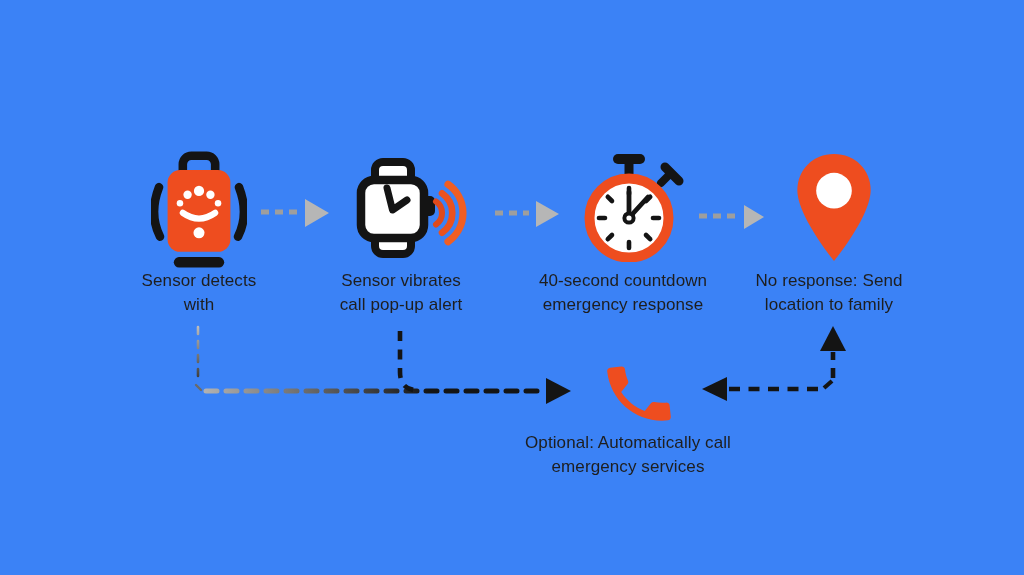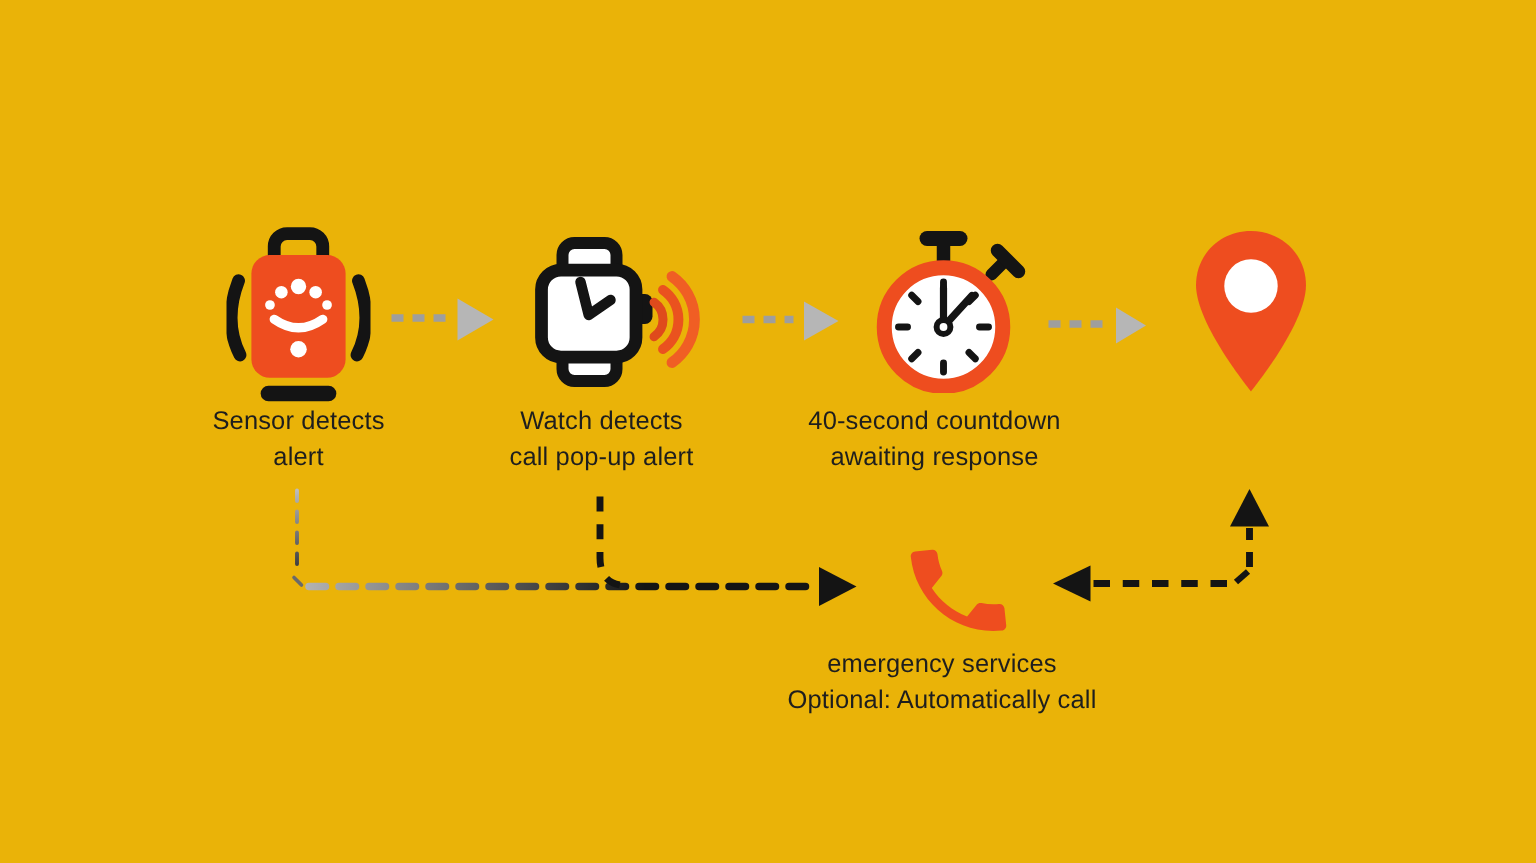--- a/index.html
+++ b/index.html
@@ -1,17 +1,17 @@
 <!DOCTYPE html>
 <html><head>
 <meta charset="utf-8">
 <style>
   html,body{margin:0;padding:0;background:#ffffff;}
   .canvas{
-    position:relative;width:1024px;height:575px;background:#eab308;
+    position:relative;width:1024px;height:575px;background:#3b82f6;
     overflow:hidden;font-family:"Liberation Sans",sans-serif;
   }
   .overlay{position:absolute;left:0;top:0;width:1024px;height:575px;pointer-events:none;}
   .icon{position:absolute;}
   .step-label{
     position:absolute;width:230px;text-align:center;
     font-size:17px;line-height:23.5px;color:#1e1e1e;letter-spacing:.1px;
   }
   .step-label span{display:block;}
   .lbl-1{left:84px;top:269px;}
@@ -125,28 +125,32 @@
     <path d="M38 2 C17.5 2 2 17.5 2 37.5 C2 63 38 107 38 107 C38 107 74 63 74 37.5 C74 17.5 58.5 2 38 2 Z" fill="#EE4D1F"></path>
     <circle cx="38" cy="38" r="17.5" fill="#ffffff"></circle>
   </svg>
 
   <svg class="icon" style="left:600px;top:355px;transform:rotate(-6deg)" width="78" height="78" viewBox="0 0 24 24">
     <path d="M6.62 10.79c1.44 2.83 3.76 5.14 6.59 6.59l2.2-2.2c.27-.27.67-.36 1.02-.24 1.12.37 2.33.57 3.57.57.55 0 1 .45 1 1V20c0 .55-.45 1-1 1-9.39 0-17-7.61-17-17 0-.55.45-1 1-1h3.5c.55 0 1 .45 1 1 0 1.25.2 2.45.57 3.57.11.35.03.74-.25 1.02l-2.2 2.2z" fill="#EE4D1F"></path>
   </svg>
 
   <div class="step-label lbl-1">
     <span>Sensor detects</span>
-    <span>alert</span>
+    <span>with</span>
   </div>
   <div class="step-label lbl-2">
-    <span>Watch detects</span>
+    <span>Sensor vibrates</span>
     <span>call pop-up alert</span>
   </div>
   <div class="step-label lbl-3">
     <span>40-second countdown</span>
-    <span>awaiting response</span>
+    <span>emergency response</span>
+  </div>
+  <div class="step-label lbl-4">
+    <span>No response: Send</span>
+    <span>location to family</span>
   </div>
   <div class="step-label lbl-5">
+    <span>Optional: Automatically call</span>
     <span>emergency services</span>
-    <span>Optional: Automatically call</span>
   </div>
 
 </div>
 
 </body></html>

